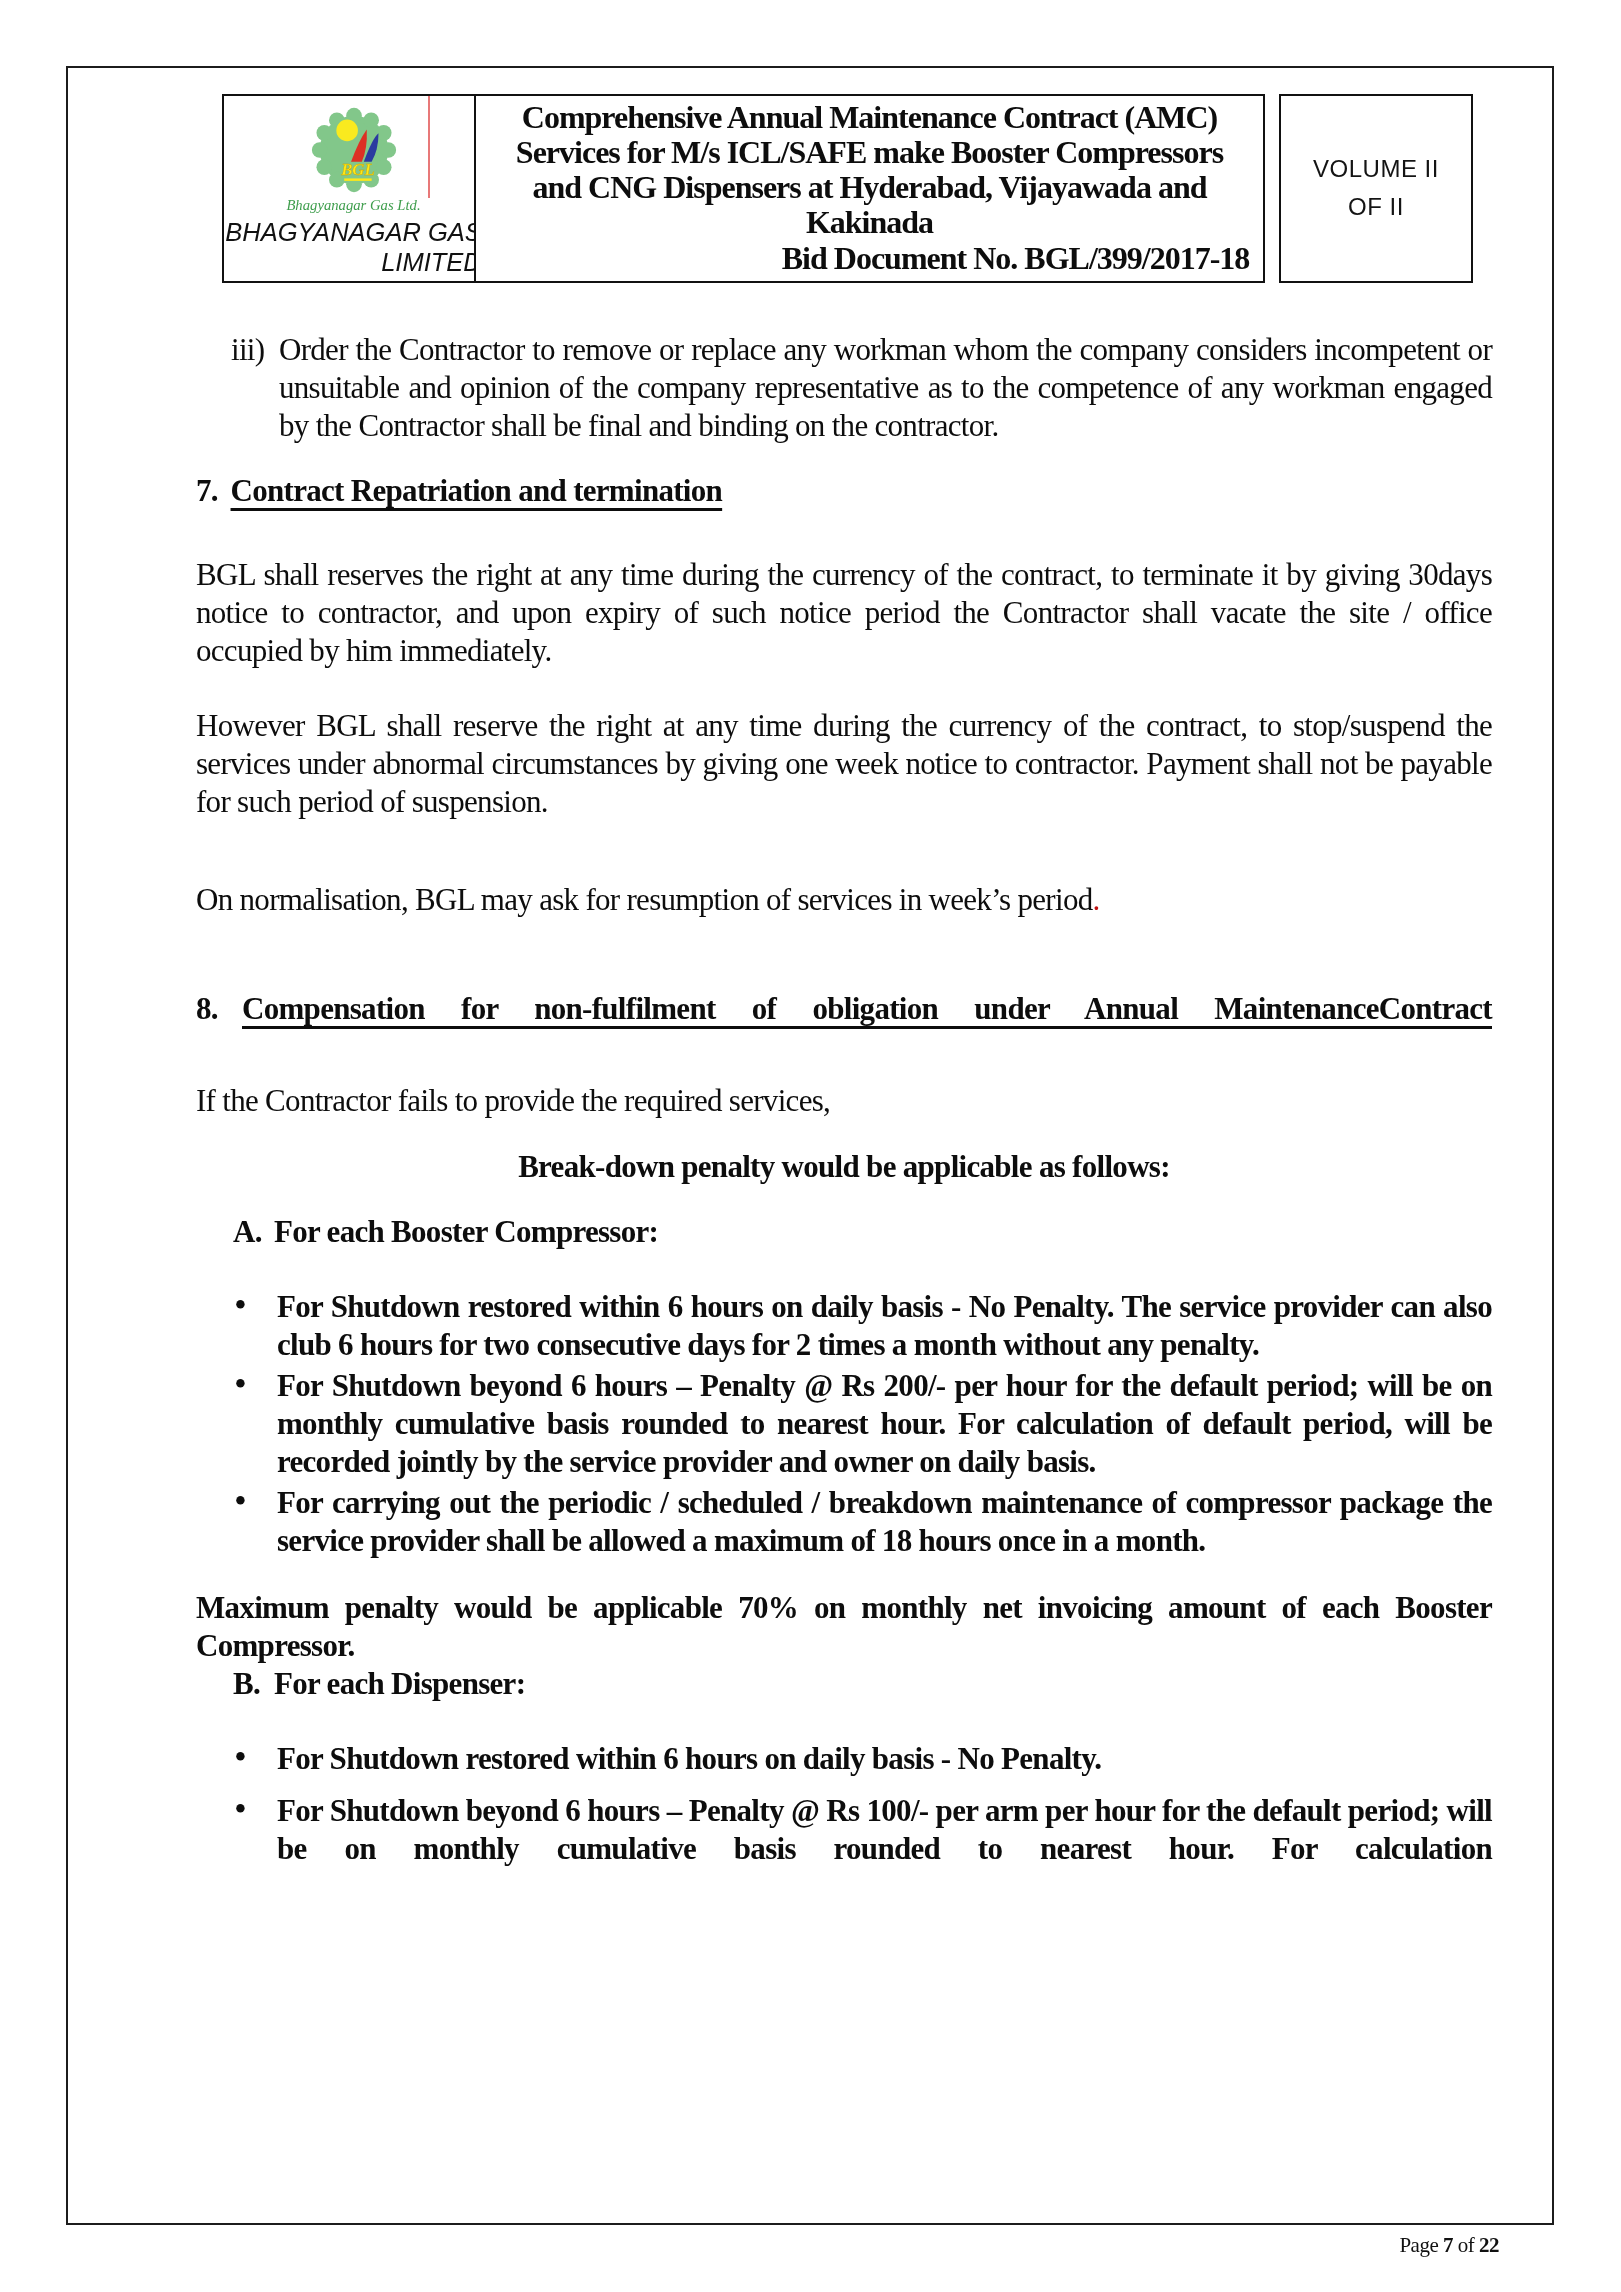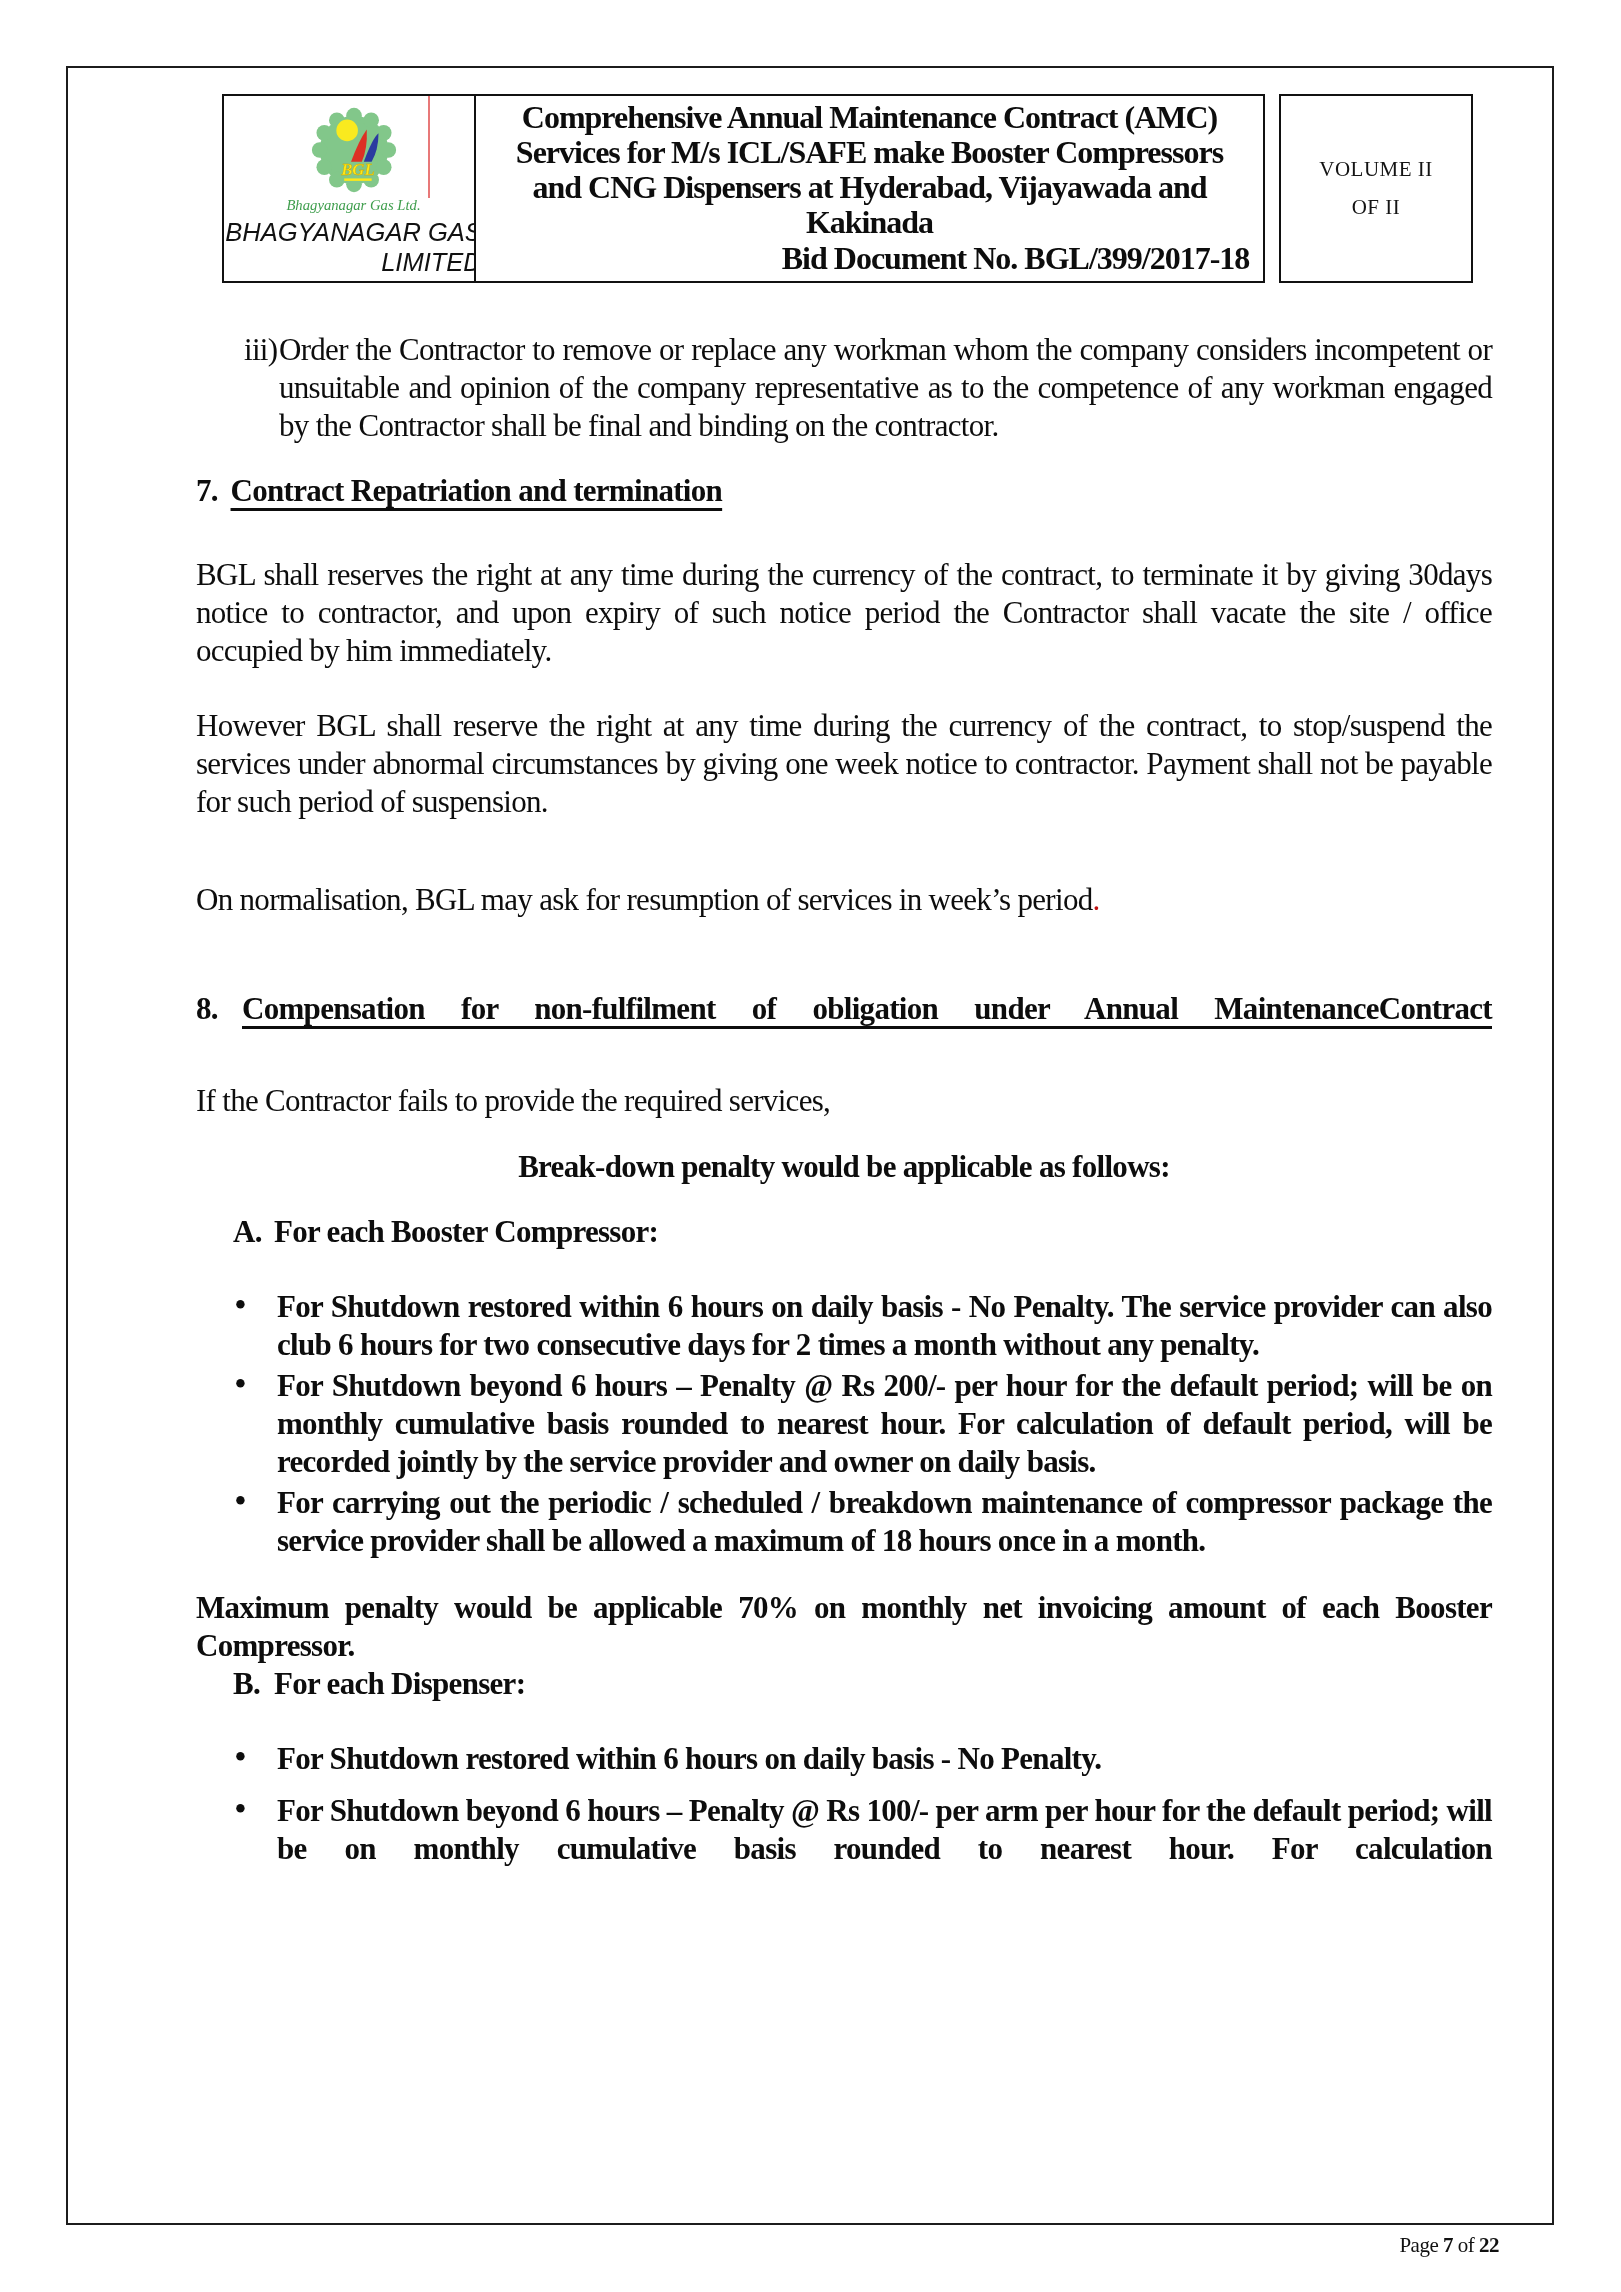--- a/index.html
+++ b/index.html
@@ -23,34 +23,34 @@
     font-family:"Liberation Sans", sans-serif;font-size:25.5px;line-height:30px;
     text-align:right;margin-top:2.9px;letter-spacing:0px;color:#111;
   }
   .red-line{position:absolute;left:204px;top:0px;width:2px;height:102px;background:#e87878;}
   .doc-title{
     font-weight:bold;font-size:32px;line-height:35px;text-align:center;
     letter-spacing:-1px;color:#0d0d0d;
   }
   .bid-no{font-weight:bold;font-size:32px;line-height:36px;text-align:center;letter-spacing:-1px;color:#0d0d0d;}
   .volume-label{
-    font-family:Liberation Serif, serif;font-size:21px;line-height:38px;
+    font-family:Liberation Sans, sans-serif;font-size:24px;line-height:38px;
     text-align:center;color:#141414;letter-spacing:0.5px;
   }
   
   .content{
     position:absolute;left:128px;top:263px;width:1296px;
     font-size:31px;line-height:38px;letter-spacing:-0.7px;color:#0d0d0d;
   }
   .just{text-align:justify;}
   .b{font-weight:bold;}
   .ul{text-decoration:underline;text-decoration-thickness:2.9px;text-underline-offset:6.9px;}
   .red{color:#c01212;}
   .item-iii{position:relative;padding-left:83px;}
-  .item-iii .imark{position:absolute;left:48px;top:0;}
+  .item-iii .imark{position:absolute;left:35px;top:0;}
   .h7{margin-top:26.5px;font-weight:bold;}
   .h7 .hnum{margin-right:12.7px;}
   .p1{margin-top:46px;}
   .p2{margin-top:37px;}
   .p3{margin-top:60px;}
   .h8{margin-top:71px;position:relative;padding-left:46px;font-weight:bold;}
   .h8 .hnum{position:absolute;left:0;top:0;}
   .h8-l1{text-align:justify;text-align-last:justify;}
   .h8-l2{margin-top:8.8px;}
   .intro{margin-top:54px;}

